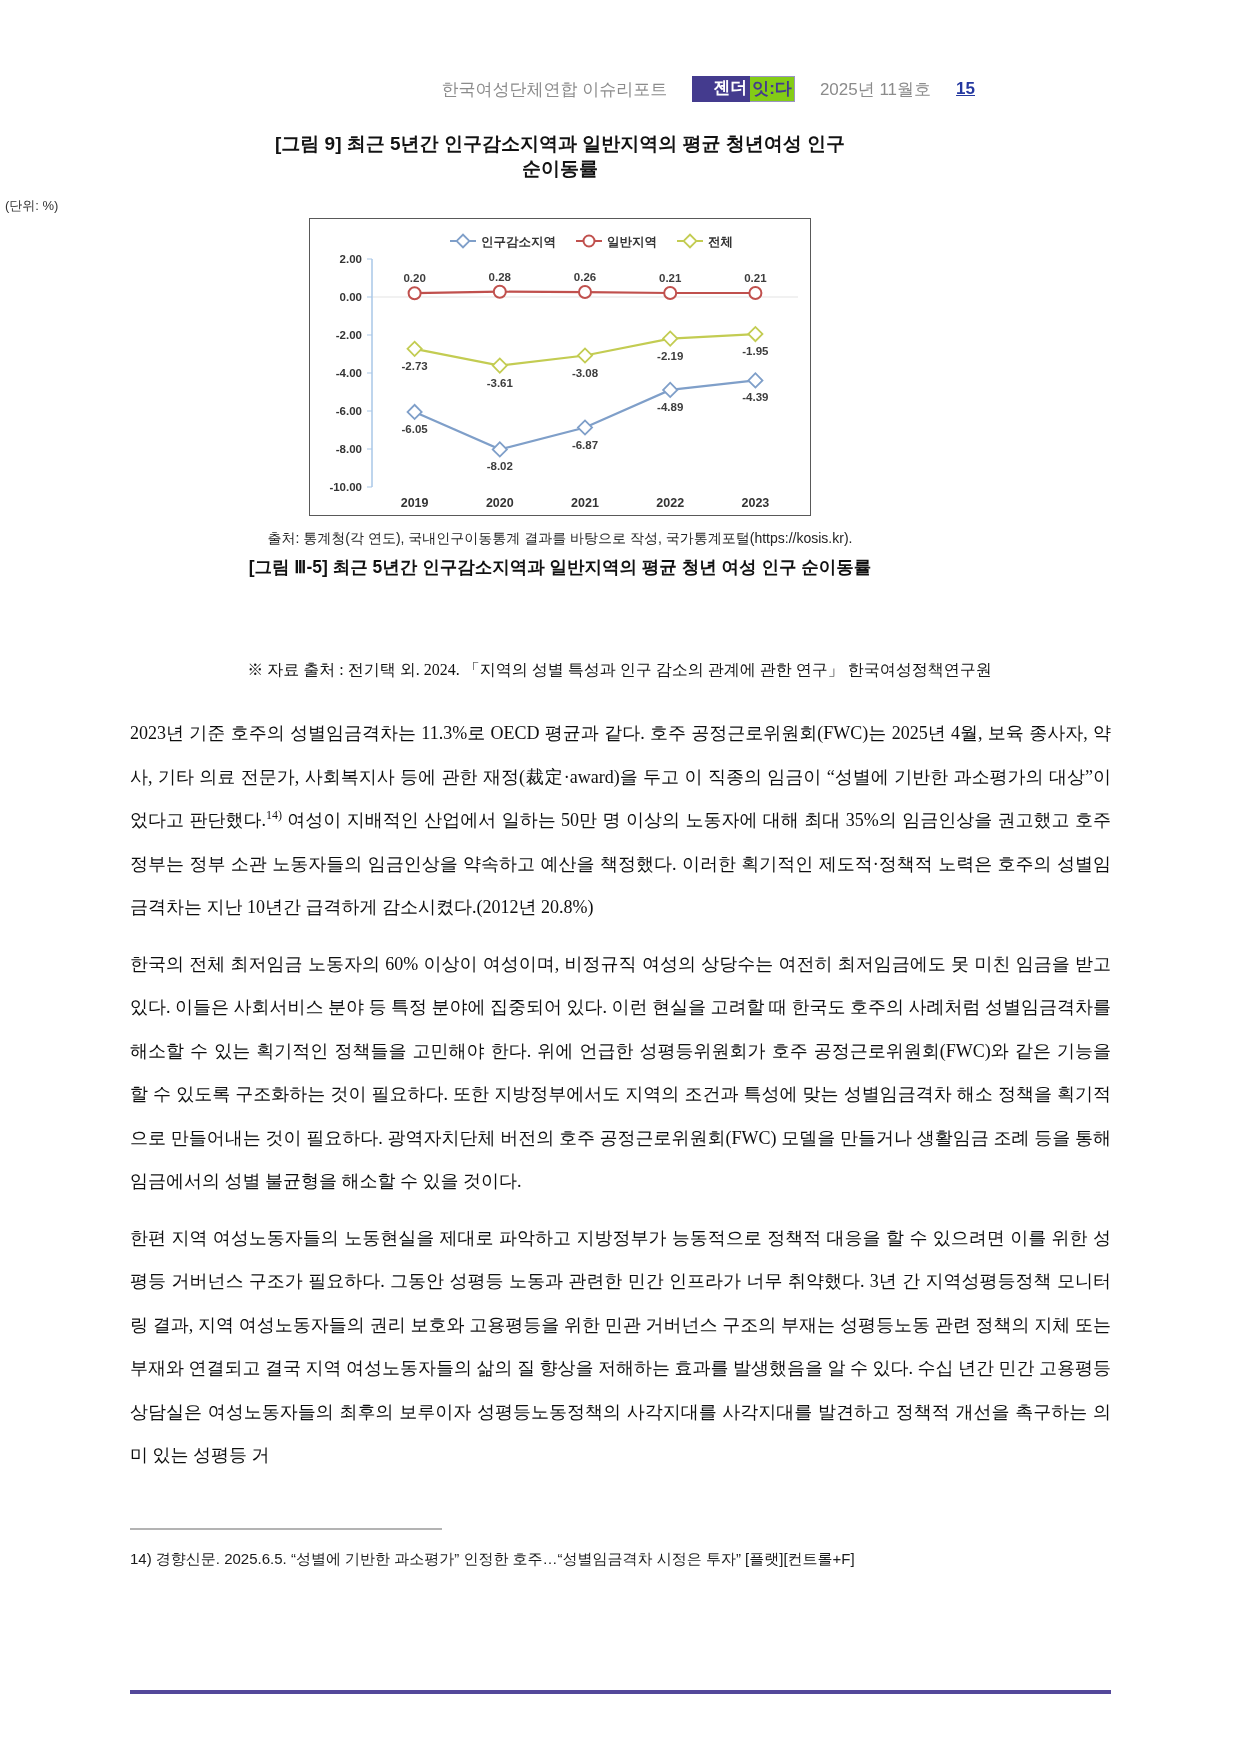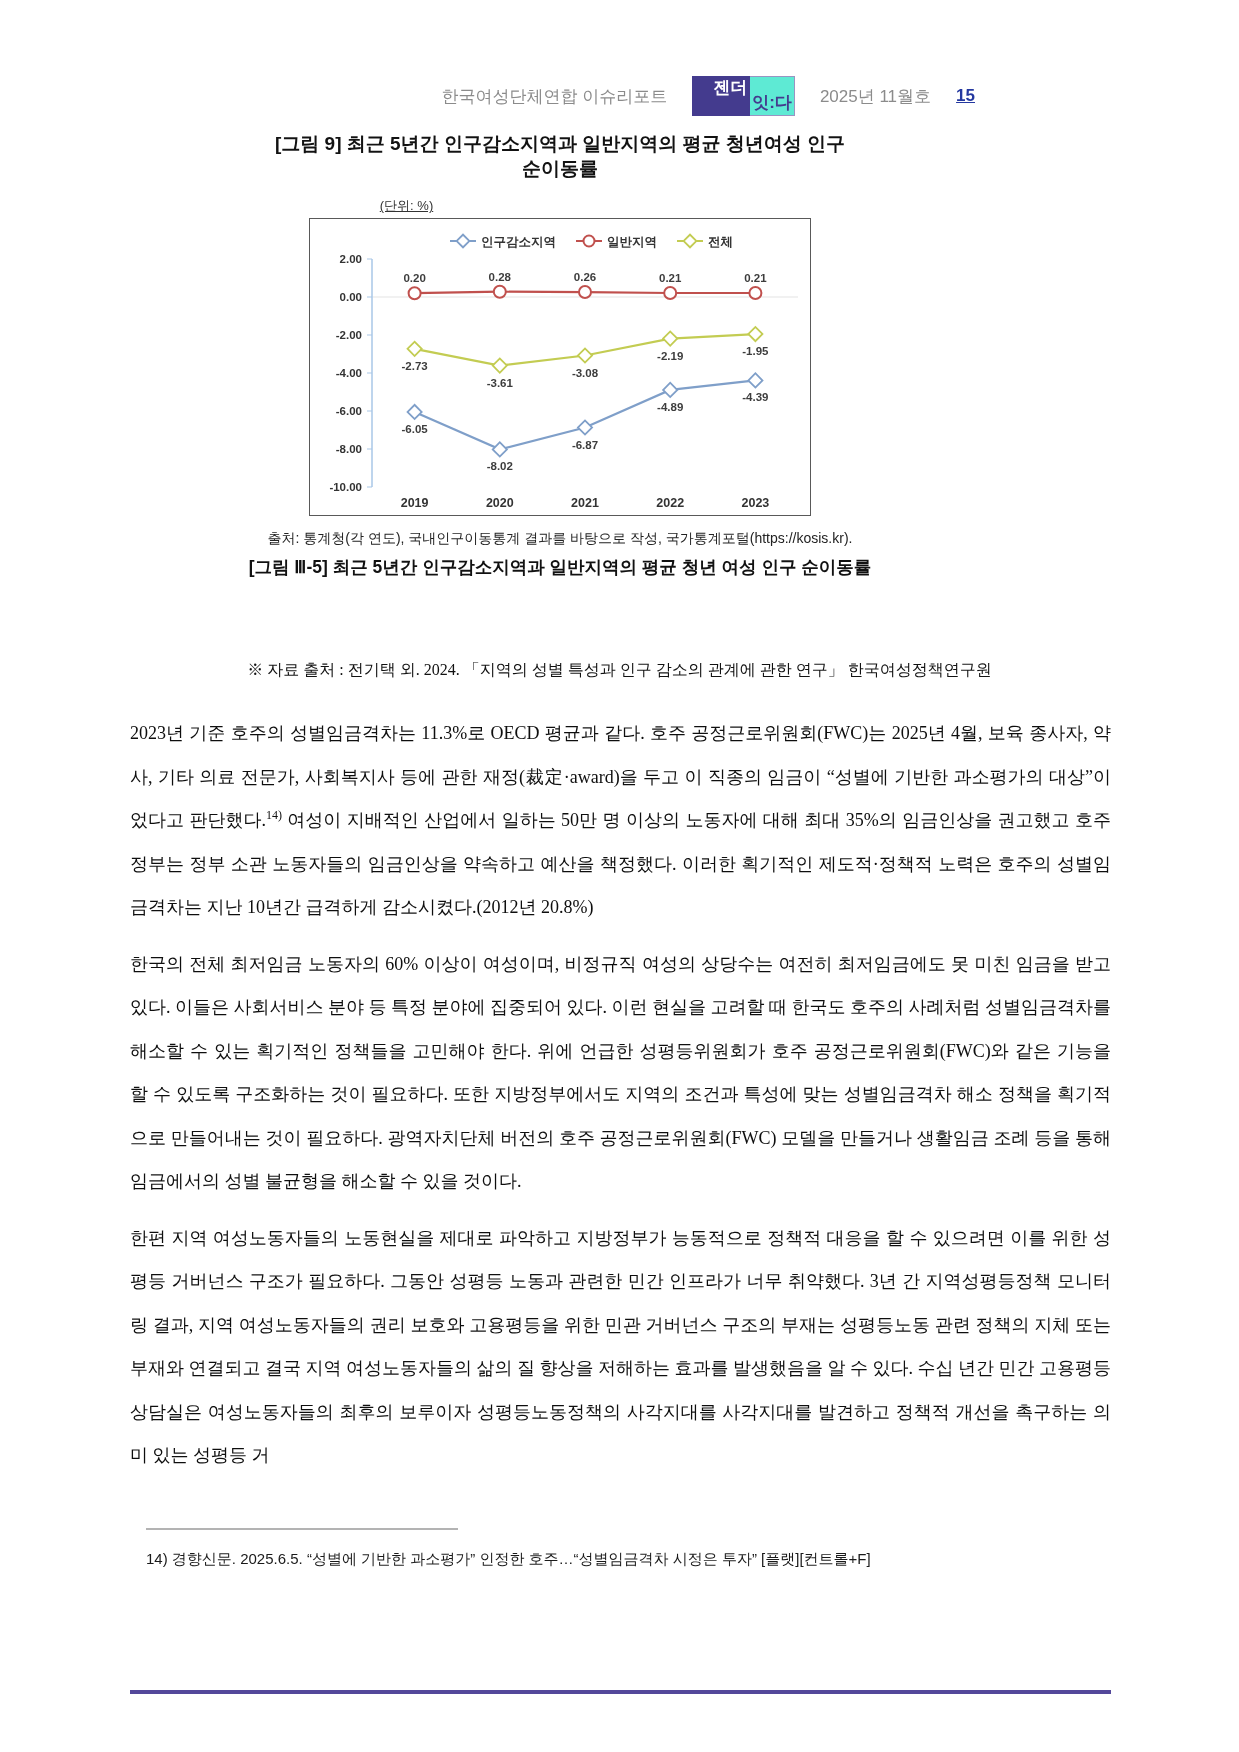--- a/index.html
+++ b/index.html
@@ -4,49 +4,49 @@
 <style>
   html,body{margin:0;padding:0;background:#e9e9e9;}
   .page{position:relative;width:1239px;height:1752px;background:#ffffff;margin:0 auto;
         font-family:"Liberation Sans",sans-serif;overflow:hidden;}
 
   
   .header{position:absolute;top:76px;right:264px;display:flex;align-items:center;
           gap:25px;white-space:nowrap;font-size:17px;color:#8b8b8b;}
   .logo{display:flex;align-items:stretch;font-weight:bold;font-size:17px;line-height:1;}
   .logo-left{background:#443B8E;color:#fff;padding:3px 3px 4px 21px;}
-  .logo-right{color:#443B8E;border:1.5px solid #9a94c2;border-left:none;padding:17px 2px 4px 2px;background:#5eead4;}
+  .logo-right{color:#443B8E;border:1.5px solid #9a94c2;border-left:none;padding:3px 2px 4px 2px;background:#84cc16;}
   .issue{color:#8b8b8b;}
   .pageno{color:#2438A0;font-weight:bold;text-decoration:underline;}
 
   
   .figure-block{position:absolute;top:131px;left:5px;width:1110px;text-align:center;}
   .fig-title{font-size:19px;font-weight:bold;color:#121212;line-height:25px;}
-  .unit-label{font-size:13px;color:#333;text-align:center;padding-right:307px;margin-top:16px;margin-bottom:3px;text-decoration:underline;}
+  .unit-label{font-size:13px;color:#333;text-align:left;padding-right:307px;margin-top:16px;margin-bottom:3px;}
   .chart-frame{display:inline-block;border:1.6px solid #595959;background:#fff;line-height:0;}
   .chart-frame svg{display:block;}
   .ytick{font:bold 11.5px "Liberation Sans",sans-serif;fill:#333;text-anchor:end;}
   .xtick{font:bold 12.5px "Liberation Sans",sans-serif;fill:#333;text-anchor:middle;}
   .dlabel{font:bold 11.5px "Liberation Sans",sans-serif;fill:#3d3d3d;text-anchor:middle;}
   .legend-label{font:bold 12.5px "Liberation Sans",sans-serif;fill:#333;}
   .chart-source{font-size:14px;color:#222;margin-top:10px;}
   .fig-caption{font-size:17.5px;font-weight:bold;color:#111;margin-top:7px;}
 
   .data-note{position:absolute;top:660px;left:0;width:1239px;text-align:center;
              font-family:"Liberation Serif",serif;font-size:16px;color:#111;}
 
   
   .body-text{position:absolute;top:712px;left:130px;width:981px;
              font-family:"Liberation Serif",serif;font-size:18px;line-height:43.5px;
              text-align:justify;color:#0e0e0e;}
   .body-text p{margin:0 0 13px 0;}
   .body-text sup{font-size:12px;line-height:0;}
 
   
-  .footnote{position:absolute;top:1528px;left:146px;width:981px;}
+  .footnote{position:absolute;top:1528px;left:130px;width:981px;}
   .footnote-rule{width:312px;border-top:2px solid #b3b3b3;margin-bottom:15px;}
   .footnote-text{font-size:15px;line-height:27px;color:#1a1a1a;}
 
   .bottom-rule{position:absolute;top:1690px;left:130px;width:981px;height:4px;background:#54489A;}
 </style>
 </head>
 <body>
 
 <div class="page">
 

